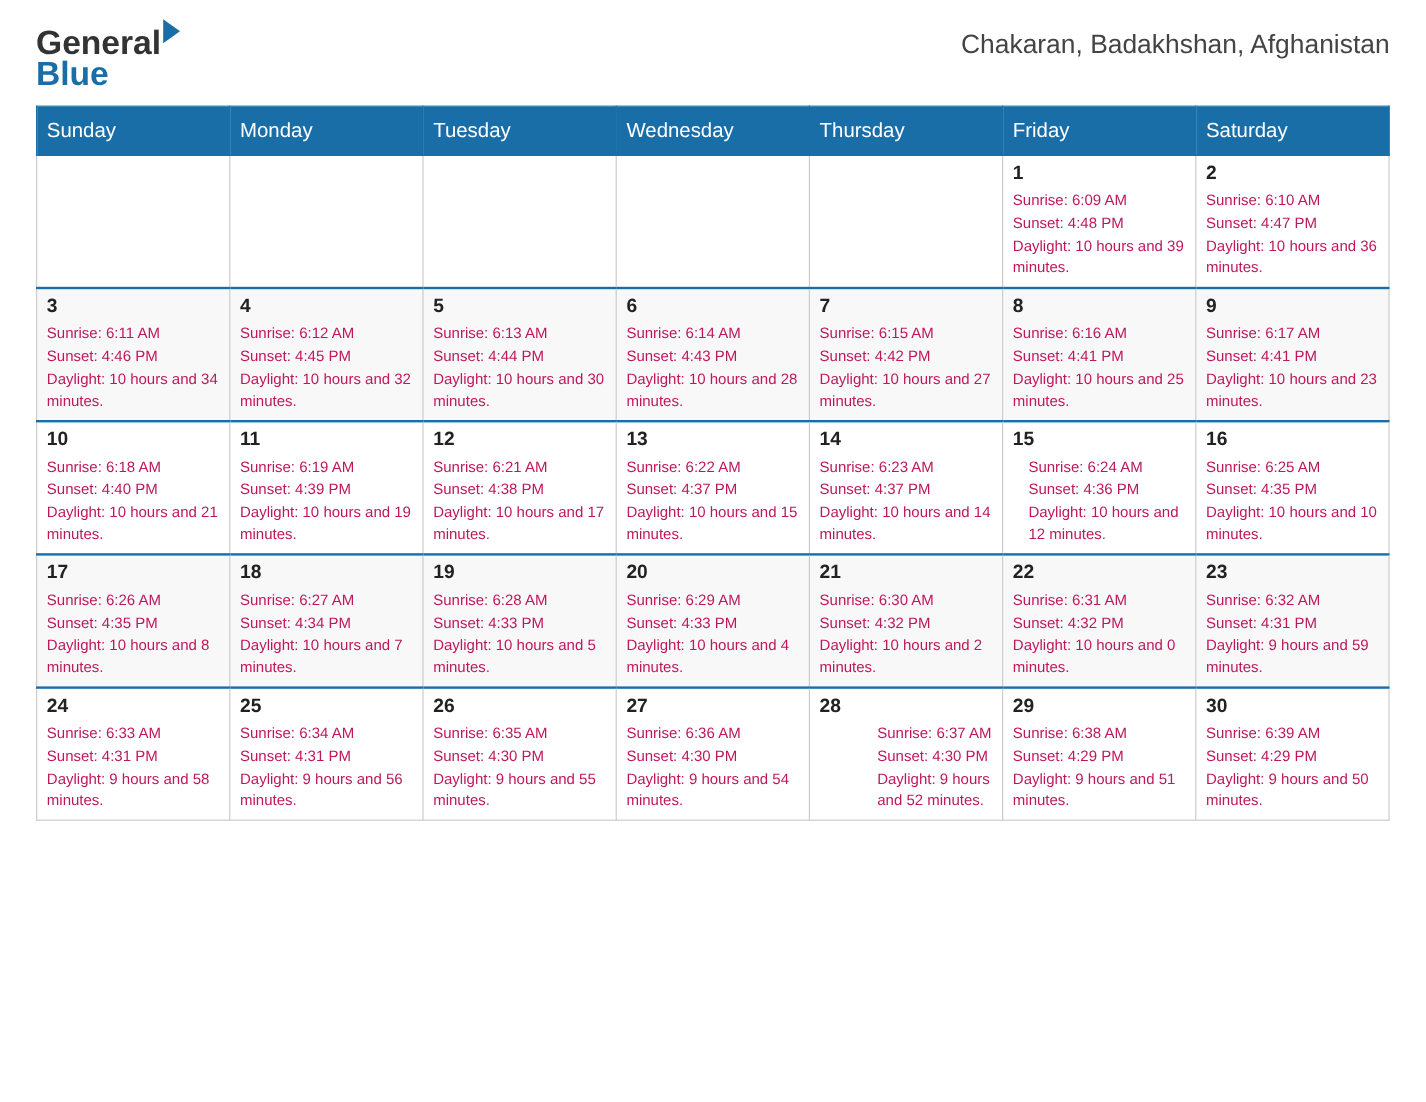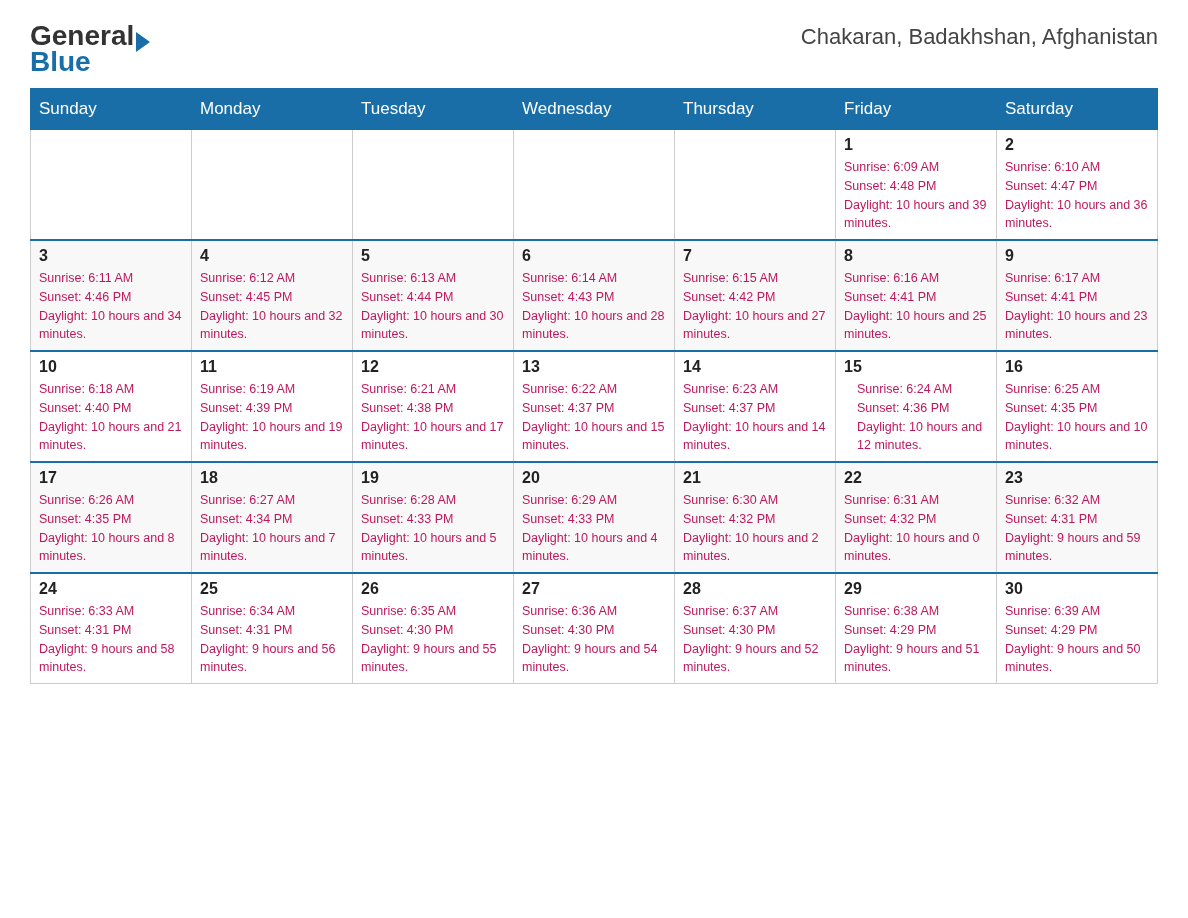--- a/index.html
+++ b/index.html
@@ -19,21 +19,21 @@
     .logo {
       display: flex;
       flex-direction: column;
       align-items: flex-start;
     }
     .logo-general {
       font-size: 28px;
       font-weight: bold;
       color: #333;
       display: flex;
-      align-items: flex-end;
+      align-items: flex-start;
     }
     .logo-general .arrow {
       display: inline-block;
       width: 0;
       height: 0;
       border-left: 14px solid #1a6ea8;
       border-top: 10px solid transparent;
       border-bottom: 10px solid transparent;
       margin-left: 2px;
       margin-top: -4px;
@@ -302,21 +302,21 @@
 Daylight: 9 hours and 55 minutes.</div>
         </td>
         <td>
           <div class="day-num">27</div>
           <div class="day-info" style="white-space: pre-line;">Sunrise: 6:36 AM
 Sunset: 4:30 PM
 Daylight: 9 hours and 54 minutes.</div>
         </td>
         <td>
           <div class="day-num">28</div>
-          <div class="day-info" style="white-space: pre-line;">Sunrise: 6:37 AM
+          <div class="day-info" style="white-space: pre-line; margin-left: 48px;">Sunrise: 6:37 AM
 Sunset: 4:30 PM
 Daylight: 9 hours and 52 minutes.</div>
         </td>
         <td>
           <div class="day-num">29</div>
           <div class="day-info" style="white-space: pre-line;">Sunrise: 6:38 AM
 Sunset: 4:29 PM
 Daylight: 9 hours and 51 minutes.</div>
         </td>
         <td>

